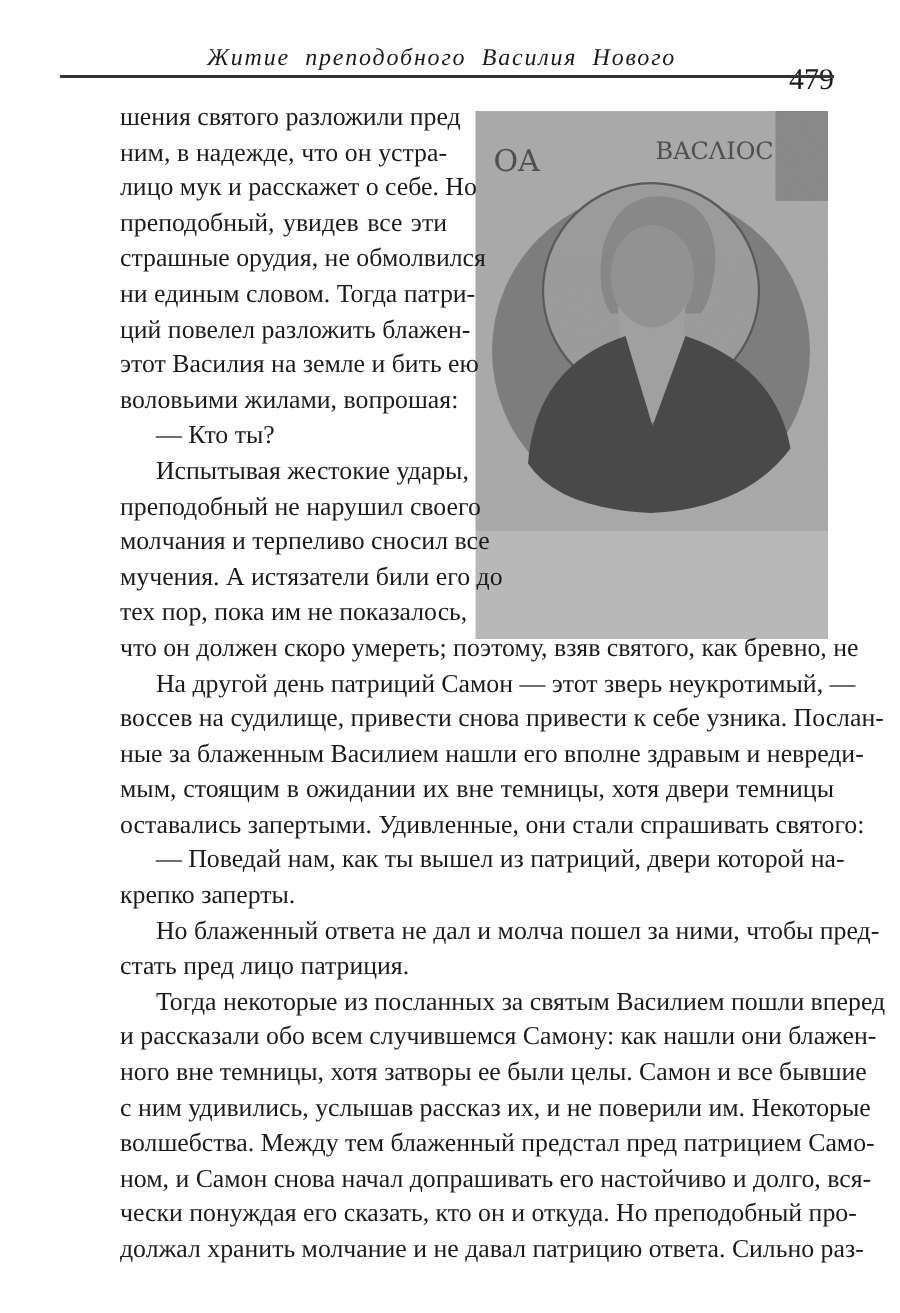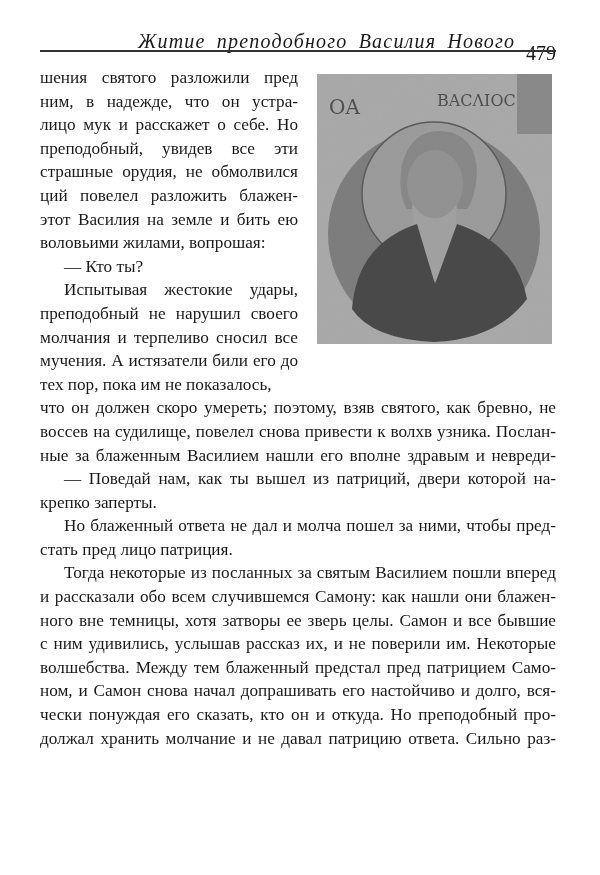--- a/index.html
+++ b/index.html
@@ -1,22 +1,22 @@
 <!DOCTYPE html>
 <html><head>
 <meta charset="utf-8">
 <style>
   html, body { margin: 0; padding: 0; background: #ffffff; }
   body { width: 600px; height: 875px; position: relative; overflow: hidden; font-family: "Liberation Serif", "DejaVu Serif", serif; color: #1a1a1a; }
   .header { position: absolute; left: 40px; top: 24px; width: 516px; height: 26px; }
-  .header-title { position: absolute; left: 98px; top: 6px; font-style: italic; font-size: 20px; letter-spacing: 1.2px; word-spacing: 5px; }
+  .header-title { position: absolute; left: 98px; top: 6px; font-style: italic; font-size: 16px; letter-spacing: 1.2px; word-spacing: 5px; }
   .header-page { position: absolute; right: 0; top: 18px; font-size: 20px; }
   .body-text { position: absolute; left: 40px; top: 66px; width: 516px; font-size: 17.2px; line-height: 23.6px; }
-  .figure { position: absolute; left: 317px; top: 74px; width: 235px; height: 270px; background: #b8b8b8; overflow: hidden; }
-  .line { display: block; text-align: justify; text-align-last: justify; white-space: nowrap; }
+  .figure { position: absolute; left: 317px; top: 74px; width: 235px; height: 352px; background: #b8b8b8; overflow: hidden; }
+  .line { display: block; text-align: justify; text-align-last: justify; white-space: nowrap; margin-left: 40px; }
   .line.last { text-align-last: left; }
   .line.ind { padding-left: 24px; }
 </style>
 </head>
 <body>
 
 <div class="header">
   <span class="header-title">Житие преподобного Василия Нового</span>
   <span class="header-page">479</span>
 </div>
@@ -48,40 +48,44 @@
   </svg>
 </div>
 
 <div class="body-text">
   <div id="narrow" class="narrow-block" style="width:258px;">
       <span class="line">шения святого разложили пред</span>
       <span class="line">ним, в надежде, что он устра-</span>
       <span class="line">лицо мук и расскажет о себе. Но</span>
       <span class="line">преподобный, увидев все эти</span>
       <span class="line">страшные орудия, не обмолвился</span>
+      <span class="line">ни единым словом. Тогда патри-</span>
       <span class="line">ций повелел разложить блажен-</span>
       <span class="line">этот Василия на земле и бить ею</span>
       <span class="line last">воловьими жилами, вопрошая:</span>
       <span class="line ind last">— Кто ты?</span>
       <span class="line ind">Испытывая жестокие удары,</span>
       <span class="line">преподобный не нарушил своего</span>
       <span class="line">молчания и терпеливо сносил все</span>
       <span class="line">мучения. А истязатели били его до</span>
       <span class="line last">тех пор, пока им не показалось,</span>
     </div>
   <div id="wide" class="wide-block" style="width:516px;">
       <span class="line">что он должен скоро умереть; поэтому, взяв святого, как бревно, не</span>
-      <span class="line">воссев на судилище, повелел снова привести к волхв узника. Послан-</span>
+      <span class="line ind">На другой день патриций Самон — этот зверь неукротимый, —</span>
+      <span class="line">воссев на судилище, привести снова привести к себе узника. Послан-</span>
       <span class="line">ные за блаженным Василием нашли его вполне здравым и невреди-</span>
+      <span class="line">мым, стоящим в ожидании их вне темницы, хотя двери темницы</span>
+      <span class="line last">оставались запертыми. Удивленные, они стали спрашивать святого:</span>
       <span class="line ind">— Поведай нам, как ты вышел из патриций, двери которой на-</span>
       <span class="line last">крепко заперты.</span>
       <span class="line ind">Но блаженный ответа не дал и молча пошел за ними, чтобы пред-</span>
       <span class="line last">стать пред лицо патриция.</span>
       <span class="line ind">Тогда некоторые из посланных за святым Василием пошли вперед</span>
       <span class="line">и рассказали обо всем случившемся Самону: как нашли они блажен-</span>
-      <span class="line">ного вне темницы, хотя затворы ее зверь целы. Самон и все бывшие</span>
+      <span class="line">ного вне темницы, хотя затворы ее были целы. Самон и все бывшие</span>
       <span class="line">с ним удивились, услышав рассказ их, и не поверили им. Некоторые</span>
       <span class="line">волшебства. Между тем блаженный предстал пред патрицием Само-</span>
       <span class="line">ном, и Самон снова начал допрашивать его настойчиво и долго, вся-</span>
       <span class="line">чески понуждая его сказать, кто он и откуда. Но преподобный про-</span>
       <span class="line">должал хранить молчание и не давал патрицию ответа. Сильно раз-</span>
     </div>
 </div>
 
 </body></html>

